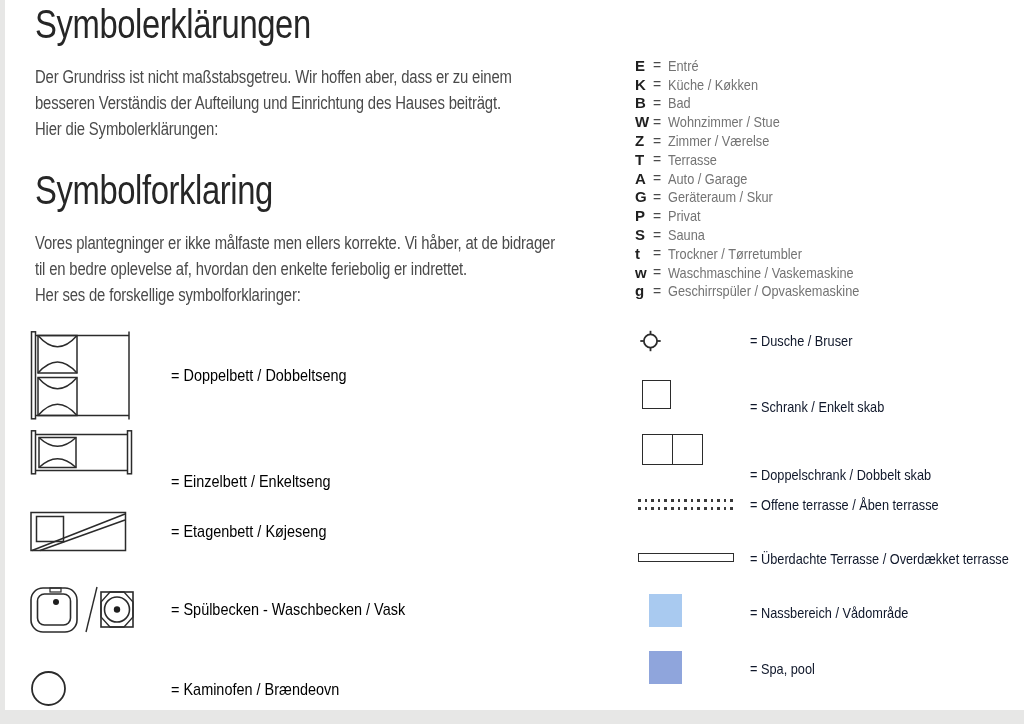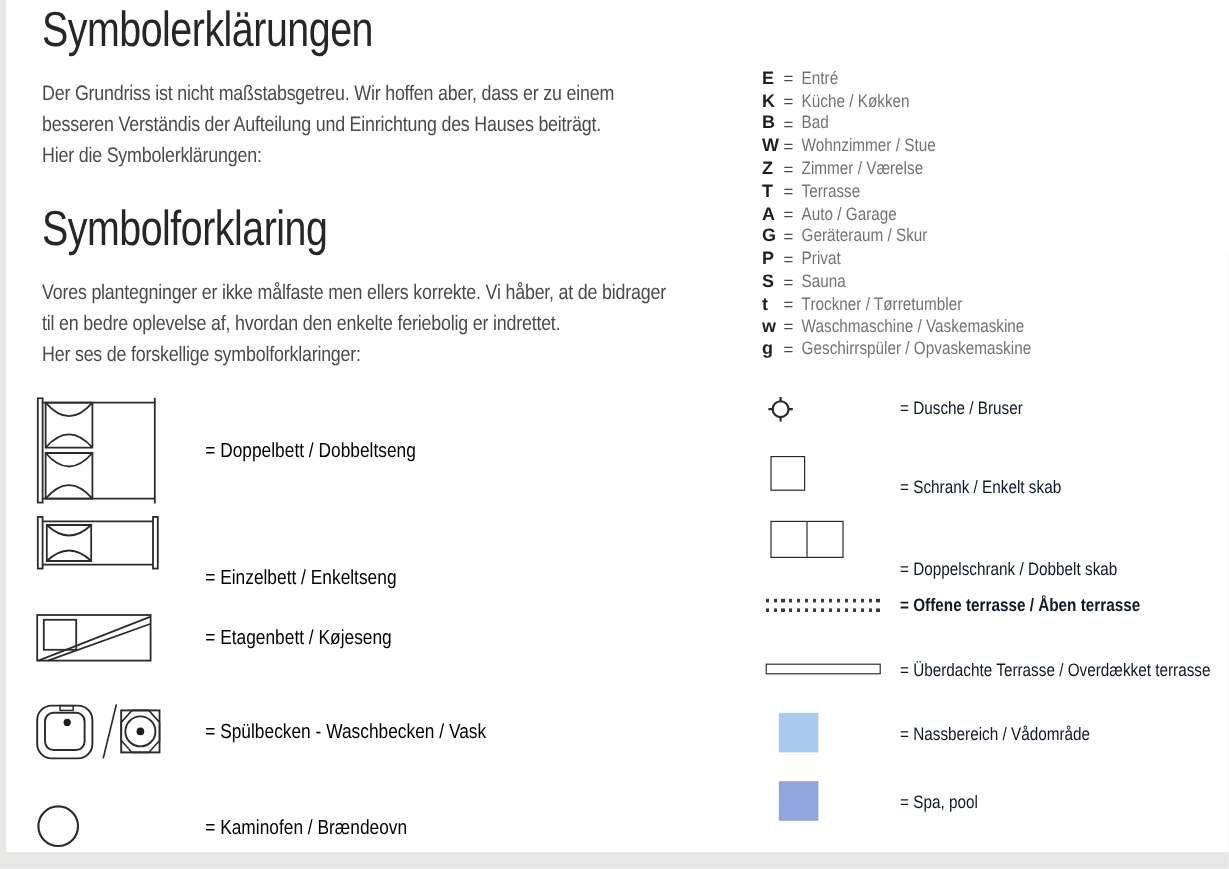--- a/index.html
+++ b/index.html
@@ -225,21 +225,21 @@
         <div class="cell"></div>
         <div class="cell"></div>
       </div>
   </div>
   <div class="r-label" style="top:466px;"><span class="cond">= Doppelschrank / Dobbelt skab</span></div>
 
   <div class="icon-box" style="left:633px; top:499px;">
     <div class="dotline"></div>
     <div class="dotline"></div>
   </div>
-  <div class="r-label" style="top:496px;font-weight:bold;"><span class="cond">= Offene terrasse / Åben terrasse</span></div>
+  <div class="r-label" style="top:496px;"><span class="cond">= Offene terrasse / Åben terrasse</span></div>
 
   <div class="icon-box" style="left:633px; top:553px;">
     <div class="bar-outline"></div>
   </div>
   <div class="r-label" style="top:550px;"><span class="cond">= Überdachte Terrasse / Overdækket terrasse</span></div>
 
   <div class="icon-box" style="left:644px; top:594px;">
     <div class="swatch" style="background: rgb(169, 202, 240);"></div>
   </div>
   <div class="r-label" style="top:604px;"><span class="cond">= Nassbereich / Vådområde</span></div>

